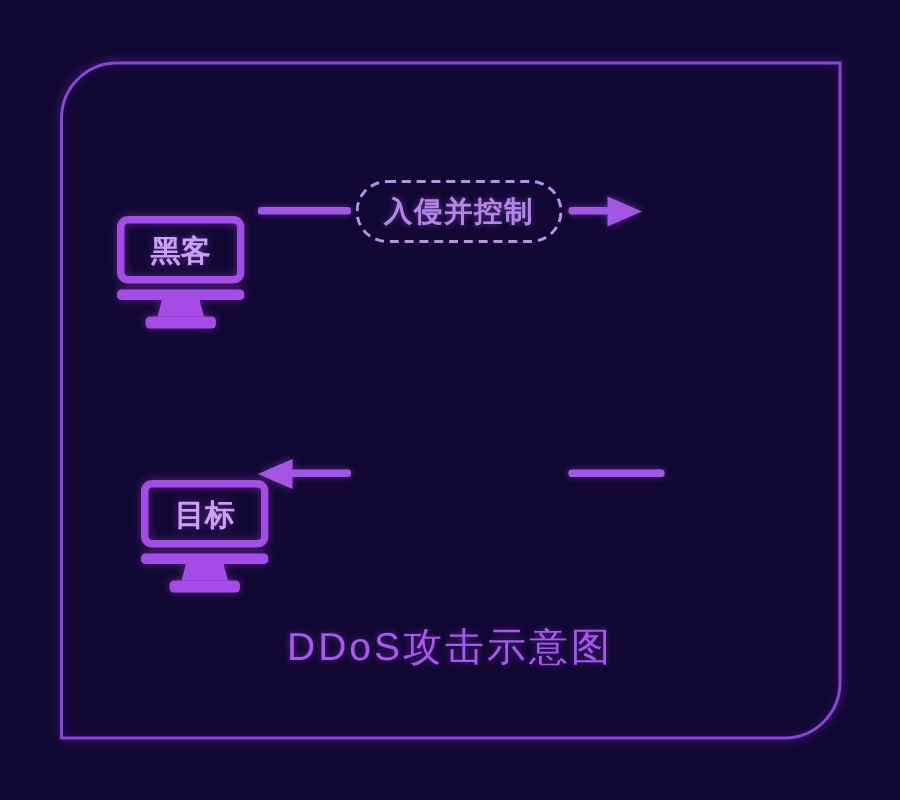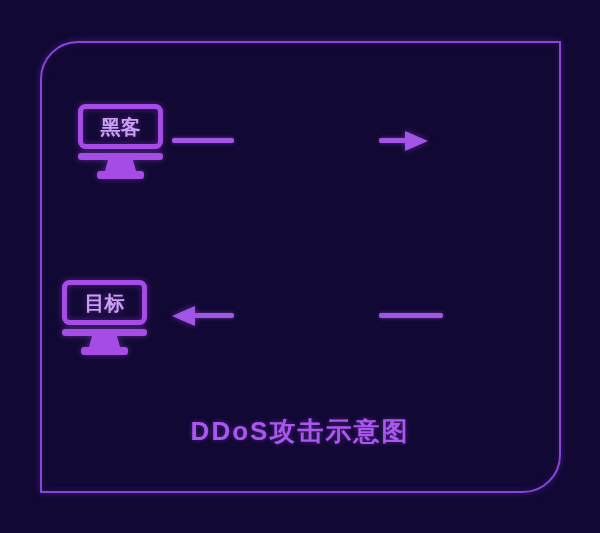--- a/index.html
+++ b/index.html
@@ -10,21 +10,21 @@
   .stage{
     position:relative;width:600px;height:533px;background:var(--bg);
     overflow:hidden;font-family:"Liberation Sans","DejaVu Sans",sans-serif;
   }
   .frame{
     position:absolute;left:40px;top:41px;width:521px;height:452px;box-sizing:border-box;
     border:2px solid var(--frame-line);
     border-radius:38px 0 38px 0;
     box-shadow:0 0 7px rgba(139,68,218,.35), inset 0 0 7px rgba(139,68,218,.18);
   }
-  .monitor{position:absolute;width:85px;height:76px;}
+  .monitor{position:absolute;width:85px;height:76px;margin-top:40px;}
   .monitor svg{filter:drop-shadow(0 0 3px rgba(166,76,230,.45));}
   .monitor .scr{fill:none;stroke:var(--monitor);stroke-width:5;}
   .monitor .fillp{fill:var(--monitor);}
   .monitor text{
     fill:var(--screen-text);font-family:"Liberation Sans","DejaVu Sans",sans-serif;
     font-size:20px;font-weight:bold;text-anchor:middle;
   }
   .hline{
     position:absolute;height:5px;background:var(--arrow);border-radius:2px;
     box-shadow:0 0 4px rgba(163,85,230,.5);
@@ -36,21 +36,21 @@
     position:absolute;width:138px;height:42px;box-sizing:border-box;
     border:2px dashed var(--oval-line);border-radius:22px;
     display:flex;align-items:center;justify-content:center;
   }
   .oval span{
     color:var(--oval-text);font-size:19px;font-weight:bold;letter-spacing:1px;
     text-shadow:0 0 4px rgba(181,131,234,.4);
   }
   .title{
     position:absolute;left:0;right:0;top:414px;text-align:center;
-    color:var(--title);font-size:26px;font-weight:bold;letter-spacing:2px;
+    color:var(--title);font-size:26px;font-weight:normal;letter-spacing:2px;
     text-shadow:0 0 5px rgba(169,87,239,.4);
   }
 </style>
 </head>
 <body>
 
 <div class="stage">
 
   <div class="frame"></div>
 
@@ -58,27 +58,30 @@
     <svg viewBox="0 0 85 76" width="85" height="76">
       <rect class="scr" x="2.5" y="2.5" width="80" height="40" rx="5"></rect>
       <text x="42.5" y="30">黑客</text>
       <rect class="fillp" x="0" y="49" width="85" height="7" rx="3"></rect>
       <path class="fillp" d="M30,56 L55,56 L58,67 L27,67 Z"></path>
       <rect class="fillp" x="19" y="67" width="47" height="8" rx="3"></rect>
     </svg>
   </div>
 
   <div class="hline" style="left:172px;top:138px;width:62px"></div>
+  <div class="oval" style="left:237px;top:120px">
+    <span>入侵并控制</span>
+  </div>
   <div class="hline" style="left:379px;top:138px;width:27px"></div>
   <div class="tri tri-right" style="left:405px;top:131px"></div>
 
 
 
 
-  <div class="monitor" style="left:62px;top:280px">
+  <div class="monitor" style="left:94px;top:280px">
     <svg viewBox="0 0 85 76" width="85" height="76">
       <rect class="scr" x="2.5" y="2.5" width="80" height="40" rx="5"></rect>
       <text x="42.5" y="30">目标</text>
       <rect class="fillp" x="0" y="49" width="85" height="7" rx="3"></rect>
       <path class="fillp" d="M30,56 L55,56 L58,67 L27,67 Z"></path>
       <rect class="fillp" x="19" y="67" width="47" height="8" rx="3"></rect>
     </svg>
   </div>
 
   <div class="tri tri-left" style="left:172px;top:306px"></div>

